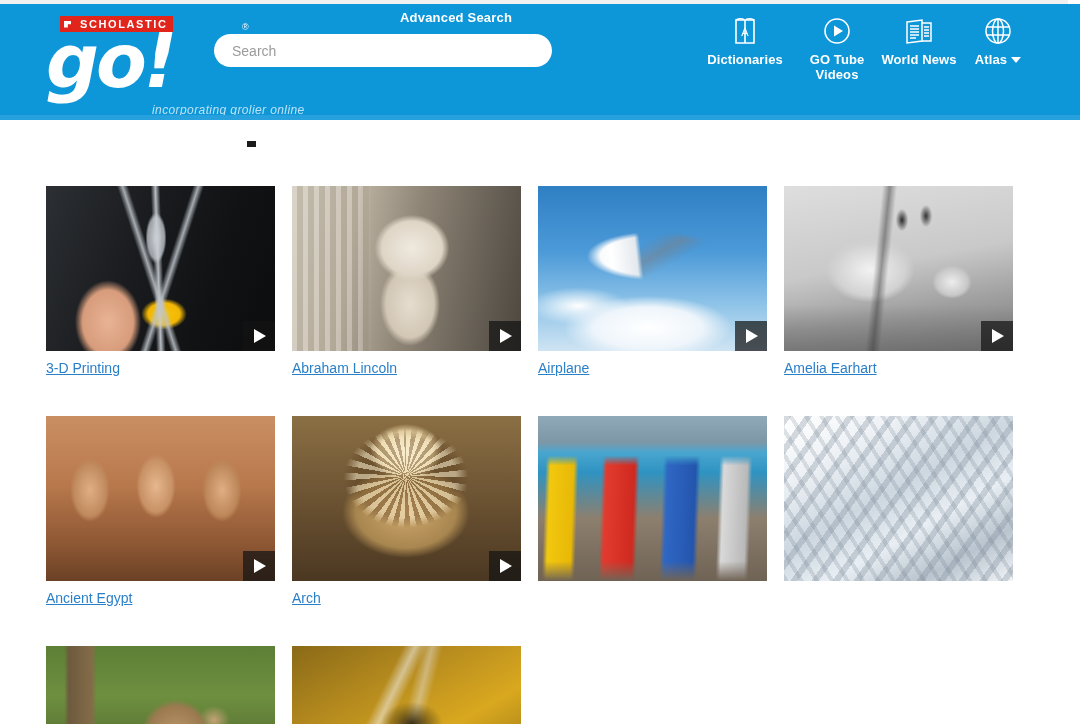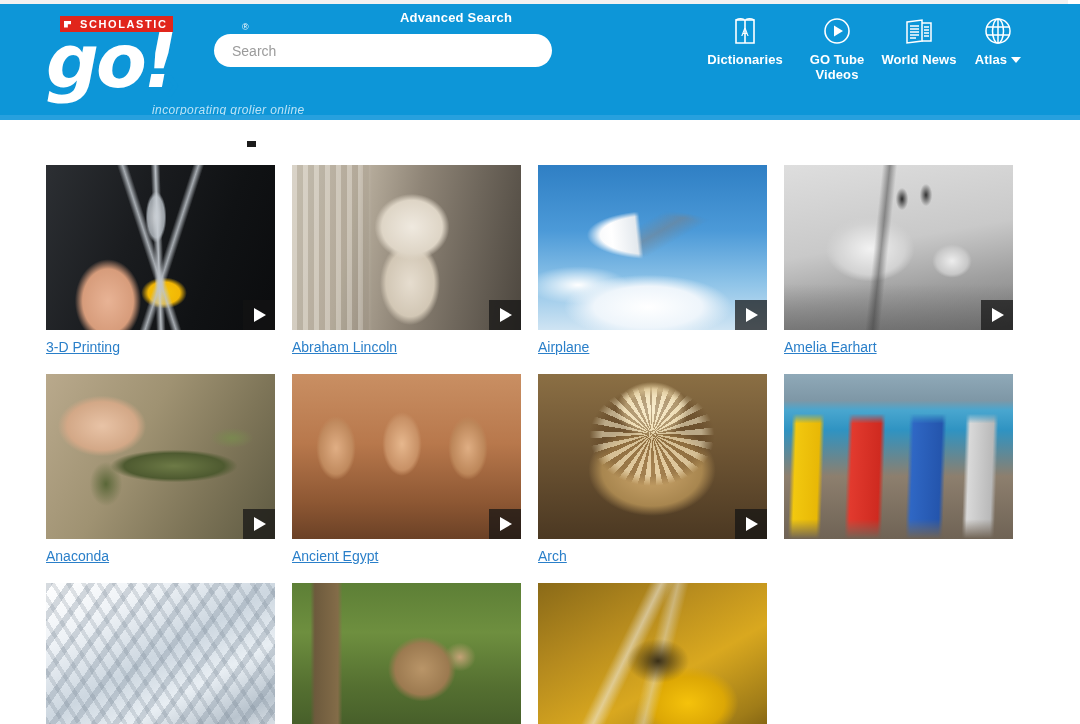--- a/index.html
+++ b/index.html
@@ -122,21 +122,21 @@
   }
 
   .grid {
     position:absolute; left:46px; top:45px;
     width:968px;
     display:grid;
     grid-template-columns: repeat(4, 229px);
     column-gap:17px;
     row-gap:0px;
   }
-  .card { width:185px; }
+  .card { width:185px;margin-top:21px; }
   .thumb {
     position:relative; width:229px; height:165px;
     overflow:hidden; background:#d9d9d9; cursor:pointer;
   }
   .thumb .art { position:absolute; inset:0; }
   .play-badge {
     position:absolute; right:0; bottom:0;
     width:32px; height:30px;
     background:rgba(20,20,20,0.72);
     display:flex; align-items:center; justify-content:center;
@@ -426,26 +426,20 @@
               <div class="tri"></div>
             </div>
           </div><a class="card-label">Airplane</a></div>
         <div class="card"><div class="thumb">
             <div class="art art-earhart"></div>
             <div class="play-badge">
               <div class="tri"></div>
             </div>
           </div><a class="card-label">Amelia Earhart</a></div>
         <div class="card"><div class="thumb">
-            <div class="art art-anaconda"></div>
-            <div class="play-badge">
-              <div class="tri"></div>
-            </div>
-          </div><a class="card-label">Anaconda</a></div>
-        <div class="card"><div class="thumb">
             <div class="art art-egypt"></div>
             <div class="play-badge">
               <div class="tri"></div>
             </div>
           </div><a class="card-label">Ancient Egypt</a></div>
         <div class="card"><div class="thumb">
             <div class="art art-arch"></div>
             <div class="play-badge">
               <div class="tri"></div>
             </div>

